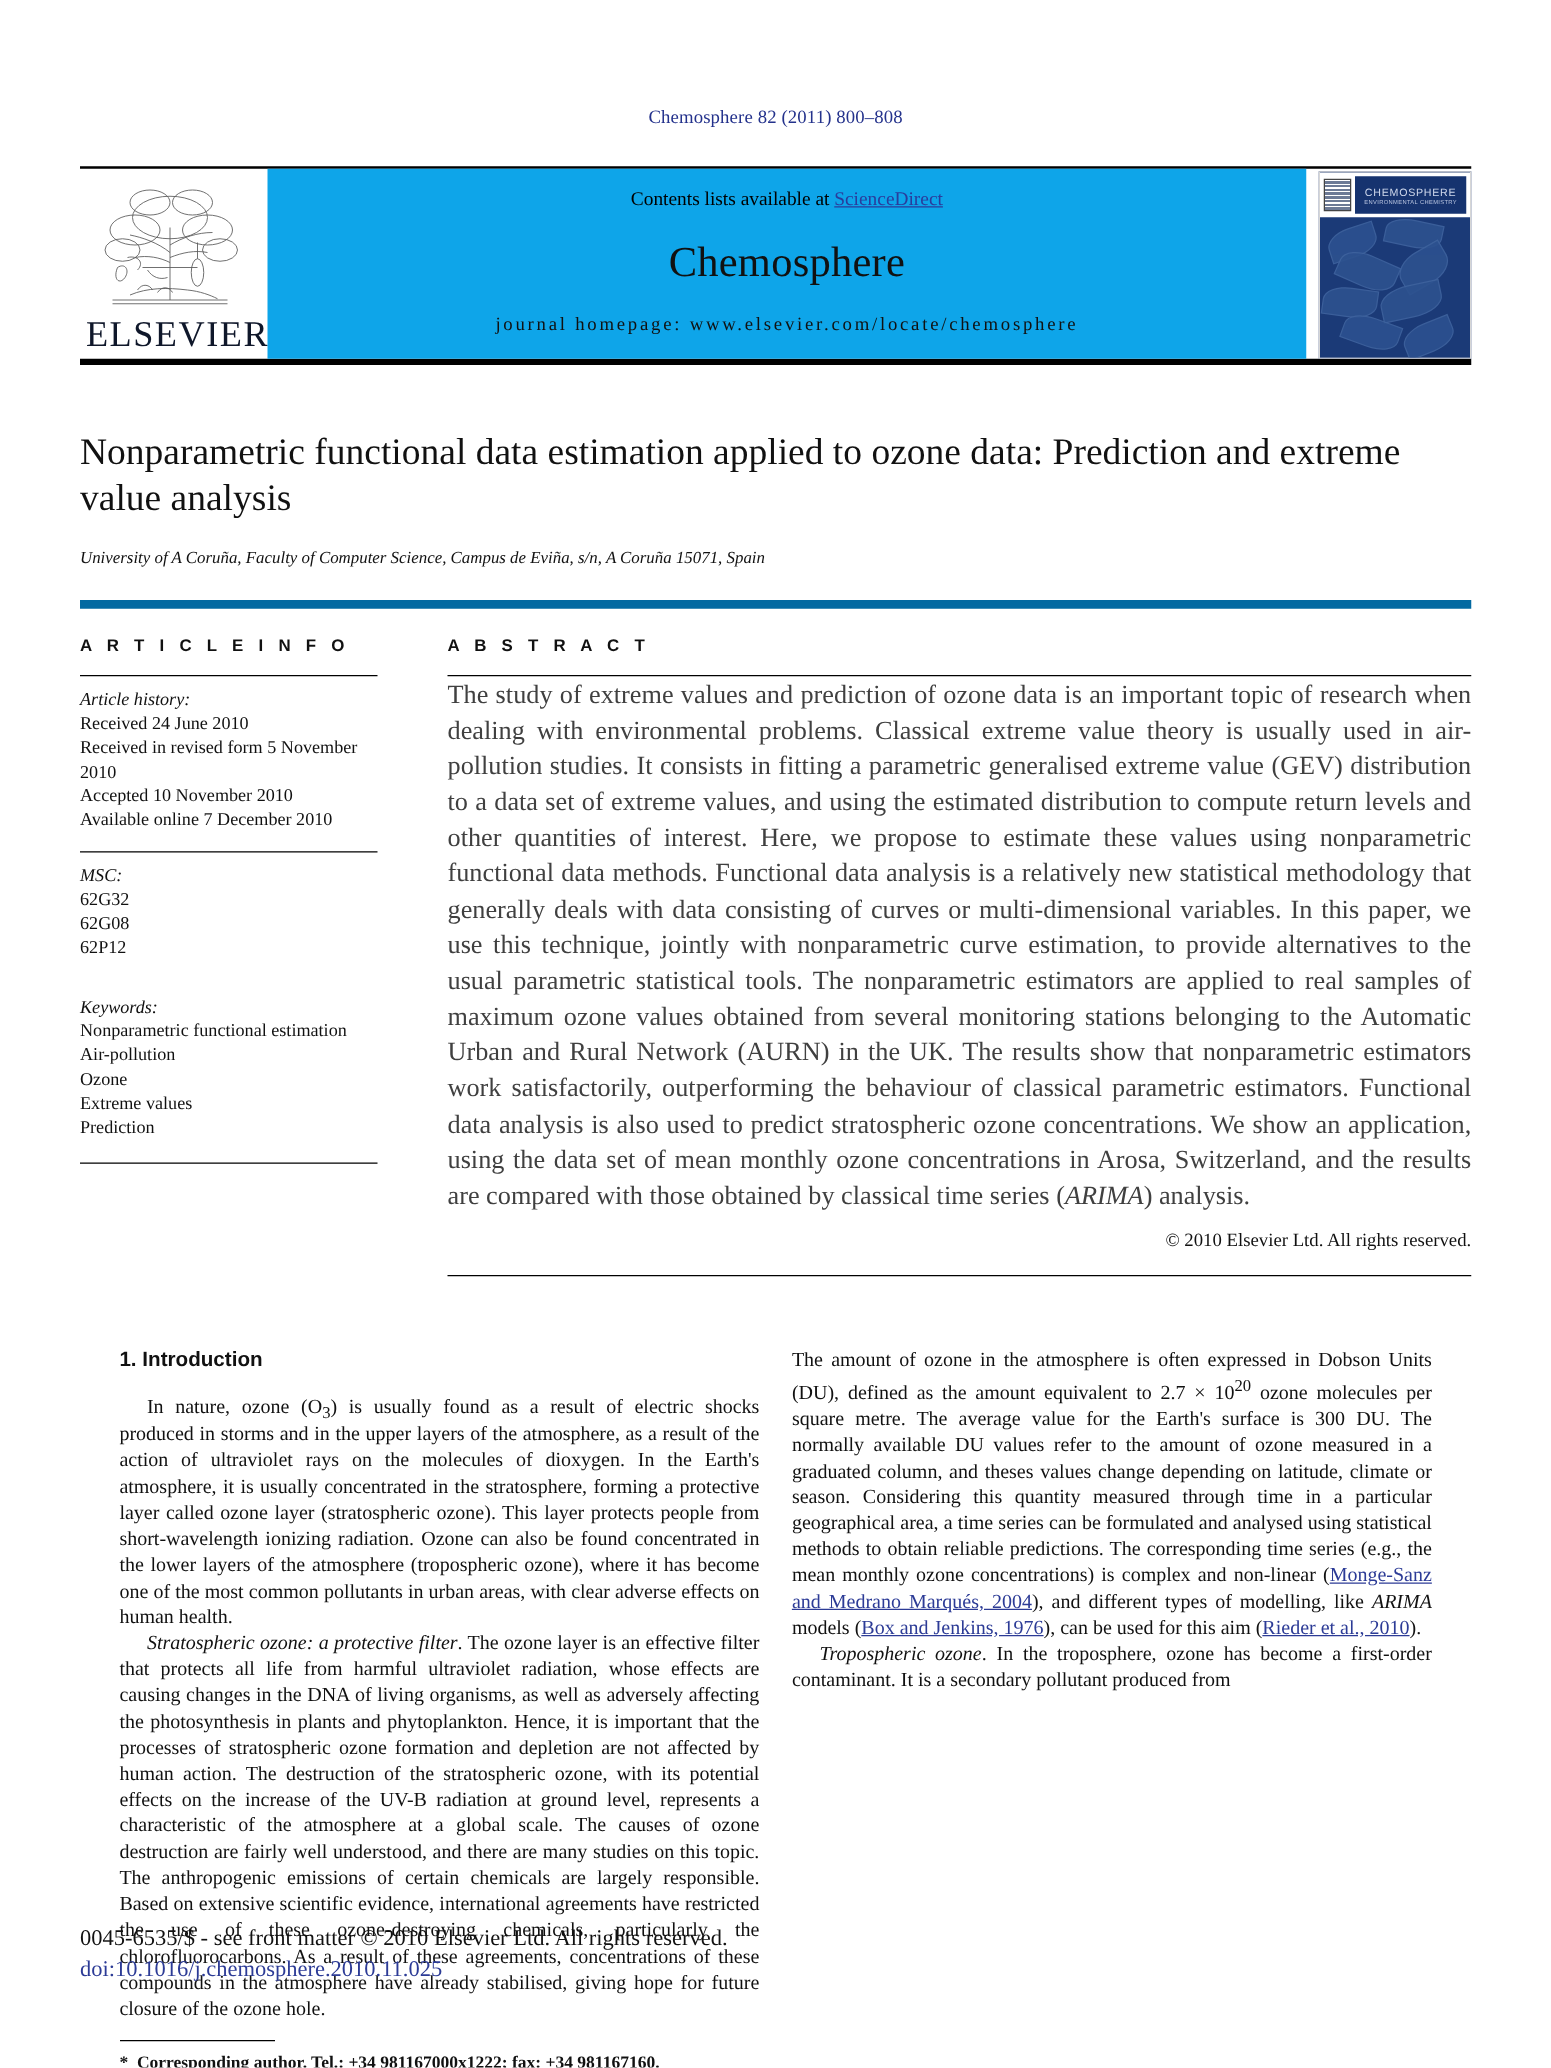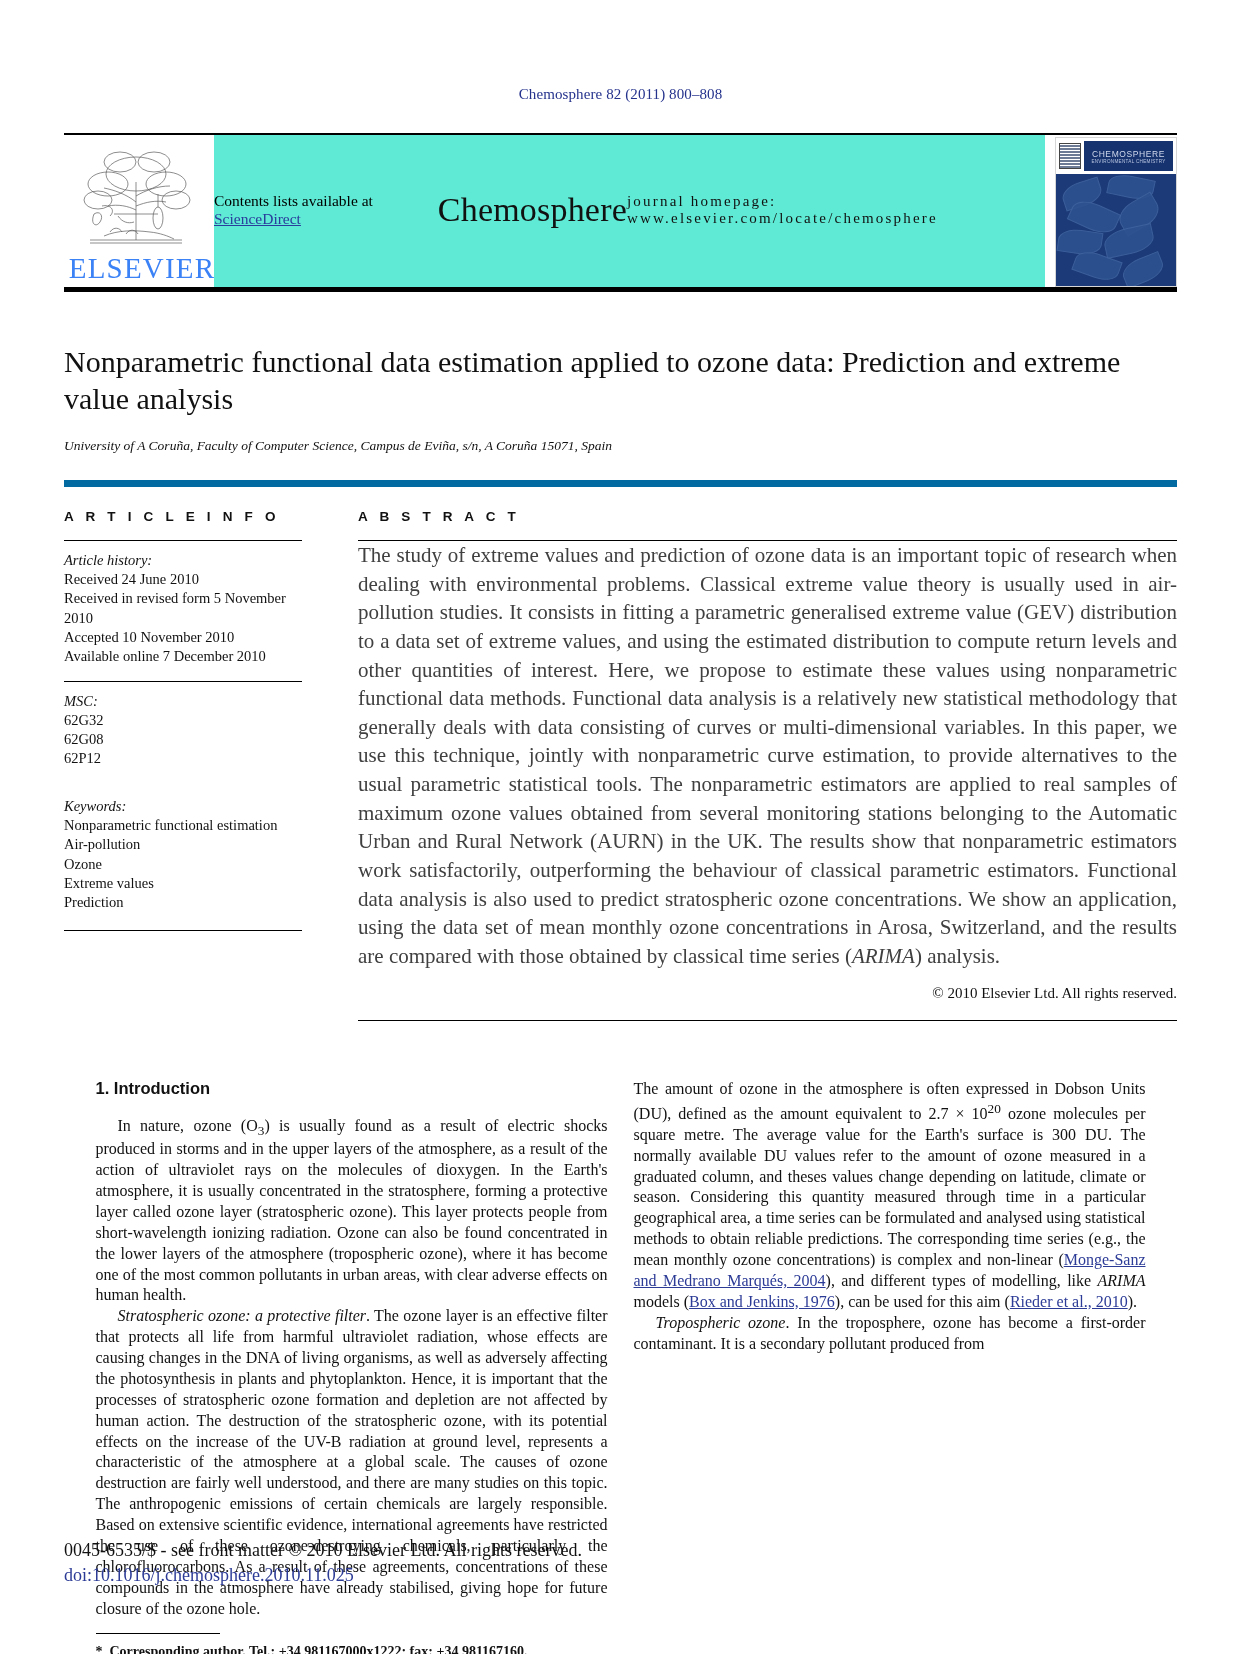--- a/index.html
+++ b/index.html
@@ -46,32 +46,32 @@
     display: flex;
     flex-direction: column;
     align-items: center;
     justify-content: flex-end;
     padding-bottom: 4px;
     box-sizing: border-box;
   }
   .tree-svg { display:block; }
   .elsevier-word {
     font-family: "Liberation Serif", serif;
-    color: #3b82f6;
+    color: #0f172a;
     font-size: 29px;
     letter-spacing: 1.2px;
     line-height: 1;
     margin-top: 2px;
     margin-left: 12px;
   }
   .masthead-center {
     flex: 1 1 auto;
-    background: #5eead4;
-    display: flex;
-    flex-direction: row;
+    background: #0ea5e9;
+    display: flex;
+    flex-direction: column;
     justify-content: space-between;
     align-items: center;
     padding: 16px 0 18px 0;
     box-sizing: border-box;
     margin-left: 6px;
     margin-right: 10px;
   }
   .contents-line {
     font-size: 15.5px;
     color: #000;

